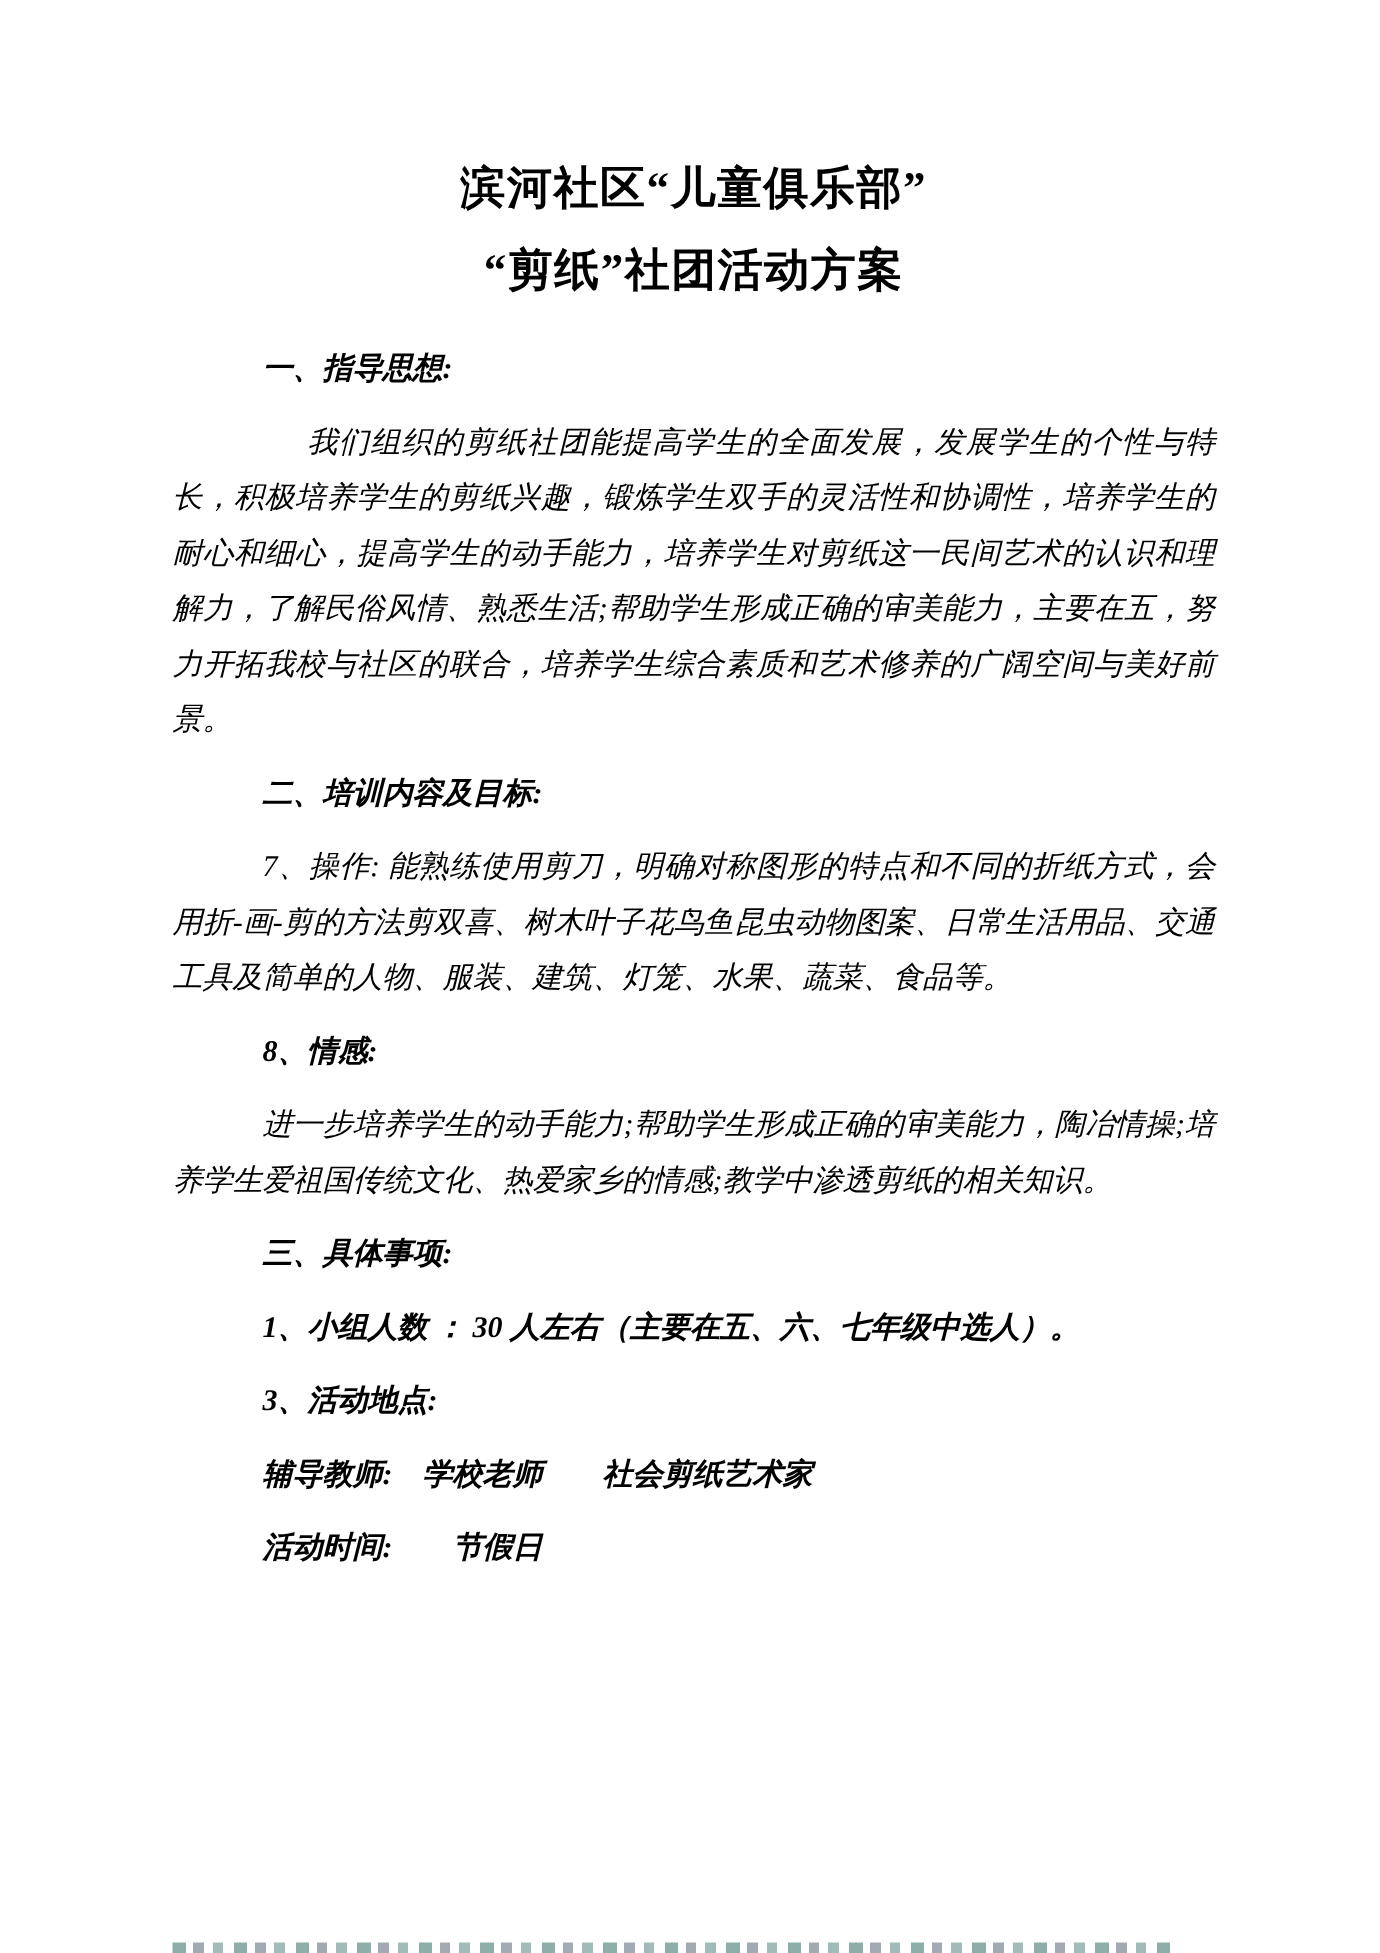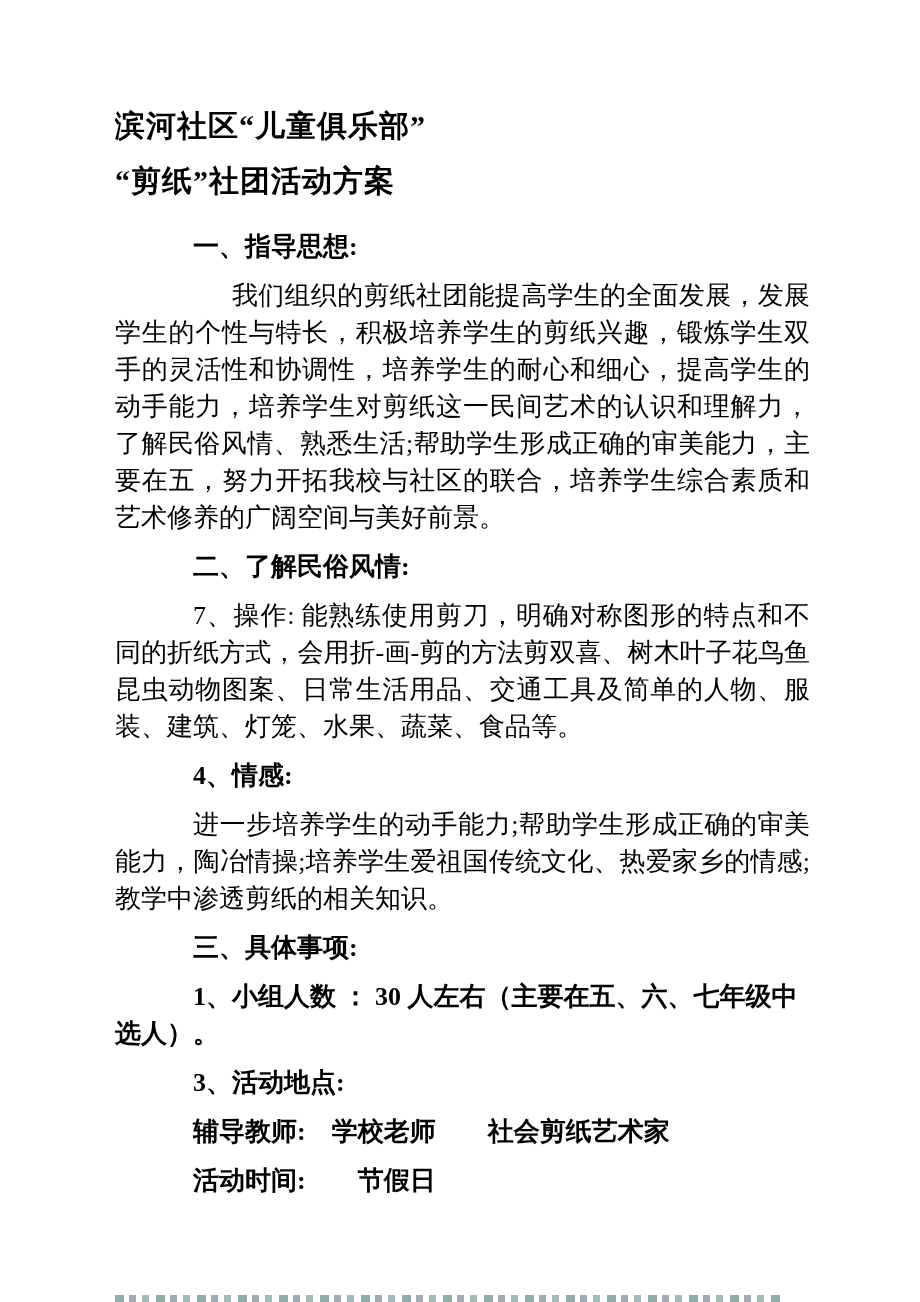--- a/index.html
+++ b/index.html
@@ -15,32 +15,34 @@
     overflow: hidden;
     font-family: "Liberation Serif", "DejaVu Serif", serif;
     color: #000000;
     box-sizing: border-box;
     padding: 98px 110px 0 115px;
   }
   .title {
     margin: 0 0 20px 0;
     font-size: 30px;
     font-weight: bold;
+    text-align: center;
     line-height: 55px;
     letter-spacing: 1px;
   }
   .title .title-line {
     display: block;
   }
   .para {
     margin: 12px 0 0 0;
-    font-size: 26px;
+    font-size: 20px;
     line-height: 37px;
     text-align: justify;
     text-justify: inter-ideograph;
+    font-style: italic;
   }
   .para.heading {
     text-align: left;
     font-weight: bold;
   }
   .indent-3 { text-indent: 3em; }
   .indent-45 { text-indent: 4.5em; }
   .watermark {
     position: absolute;
     top: 592px;
@@ -79,26 +81,26 @@
 
   <h1 class="title">
     <span class="title-line">滨河社区“儿童俱乐部”</span>
     <span class="title-line">“剪纸”社团活动方案</span>
   </h1>
 
   <p class="para heading indent-3">一、指导思想:</p>
 
   <p class="para indent-45">我们组织的剪纸社团能提高学生的全面发展，发展学生的个性与特长，积极培养学生的剪纸兴趣，锻炼学生双手的灵活性和协调性，培养学生的耐心和细心，提高学生的动手能力，培养学生对剪纸这一民间艺术的认识和理解力，了解民俗风情、熟悉生活;帮助学生形成正确的审美能力，主要在五，努力开拓我校与社区的联合，培养学生综合素质和艺术修养的广阔空间与美好前景。</p>
 
-  <p class="para heading indent-3">二、了解民俗风情:</p>
+  <p class="para heading indent-3">二、培训内容及目标:</p>
 
 
   <p class="para indent-3">7、操作: 能熟练使用剪刀，明确对称图形的特点和不同的折纸方式，会用折-画-剪的方法剪双喜、树木叶子花鸟鱼昆虫动物图案、日常生活用品、交通工具及简单的人物、服装、建筑、灯笼、水果、蔬菜、食品等。</p>
 
-  <p class="para heading indent-3">4、情感:</p>
+  <p class="para heading indent-3">8、情感:</p>
 
   <p class="para indent-3">进一步培养学生的动手能力;帮助学生形成正确的审美能力，陶冶情操;培养学生爱祖国传统文化、热爱家乡的情感;教学中渗透剪纸的相关知识。</p>
 
   <p class="para heading indent-3">三、具体事项:</p>
 
   <p class="para heading indent-3">1、小组人数 ： 30 人左右（主要在五、六、七年级中选人）。</p>
 
   <p class="para heading indent-3">3、活动地点:</p>
 
   <p class="para heading indent-3">辅导教师:　学校老师　　社会剪纸艺术家</p>

